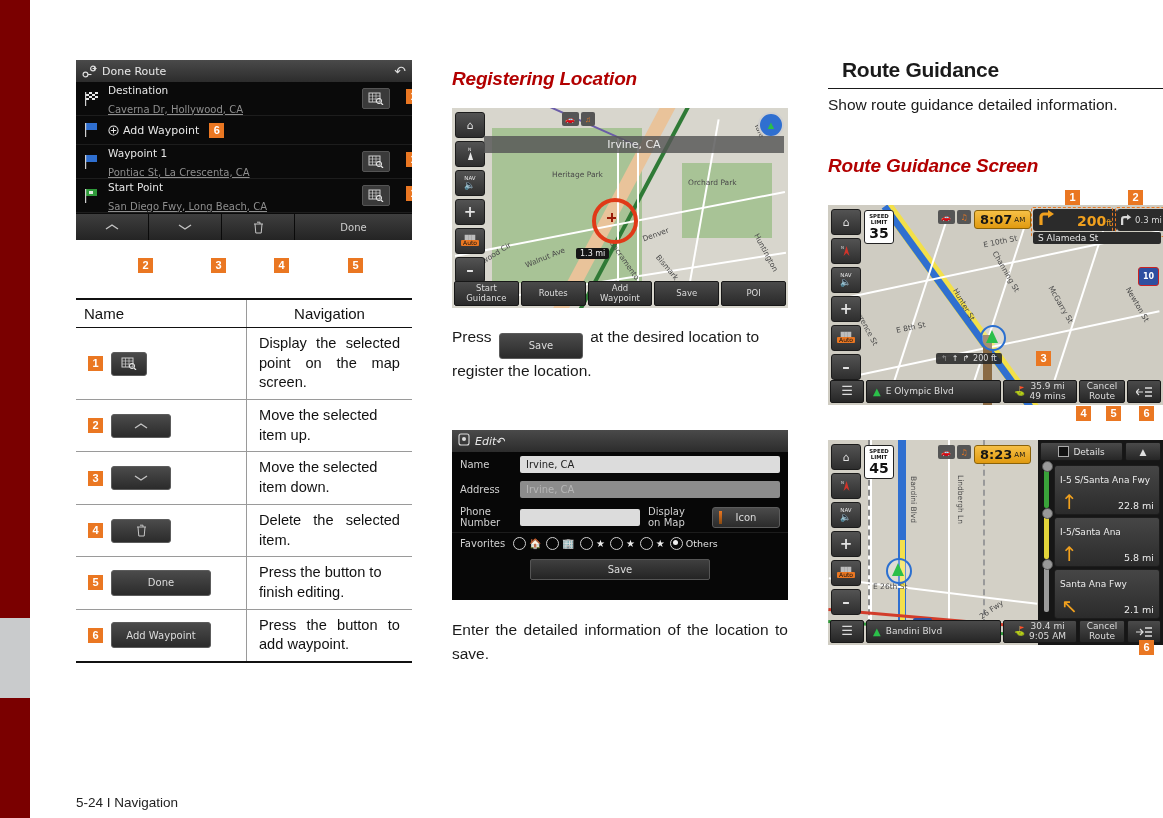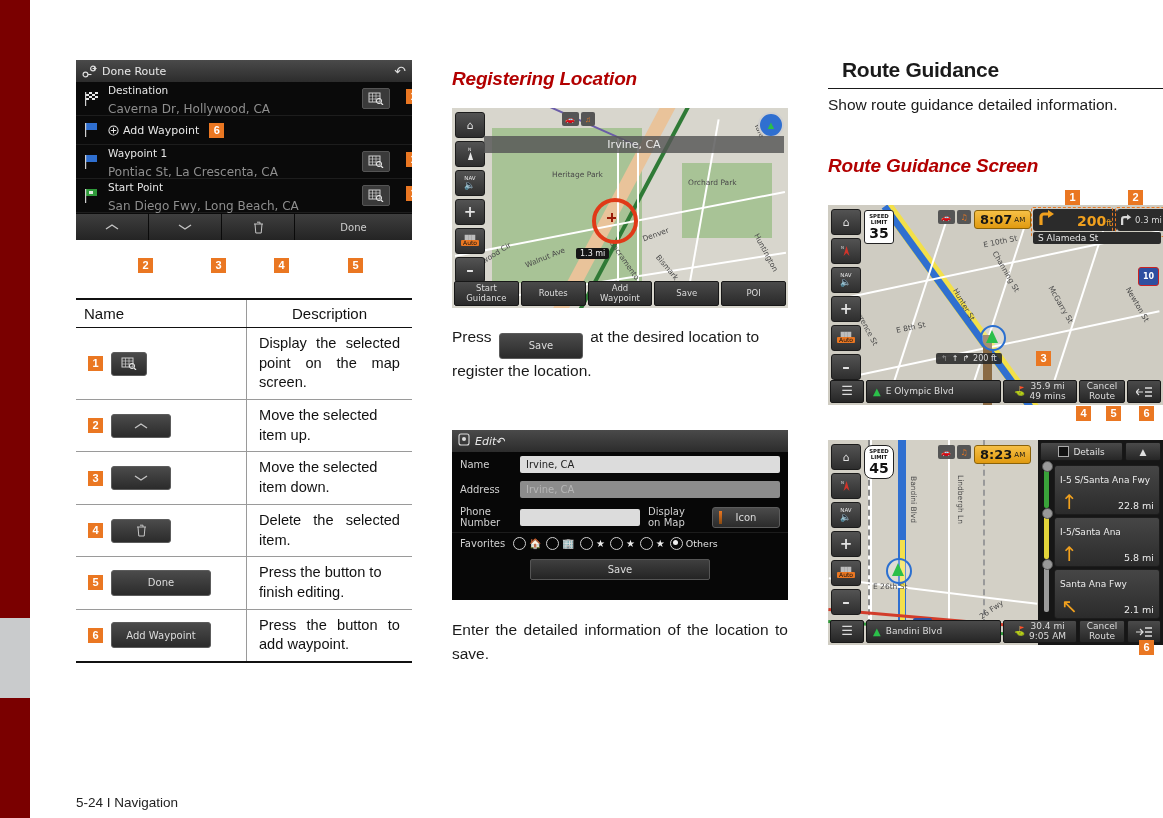--- a/index.html
+++ b/index.html
@@ -34,21 +34,21 @@
     font-family:"DejaVu Sans",sans-serif;}
   #edit-route .er-title{height:22px;background:linear-gradient(#4a4a4a,#2c2c2c);
      display:flex;align-items:center;color:#e8e8e8;font-size:11px;padding:0 6px;position:relative;}
   #edit-route .er-title .ico{width:15px;height:13px;margin-right:5px;position:relative;}
   #edit-route .er-back{position:absolute;right:6px;top:3px;font-size:14px;color:#ddd;}
   .er-row{height:33px;display:flex;align-items:center;border-bottom:1px solid #1d1d1d;
      position:relative;padding-left:6px;}
   .er-flag{width:20px;height:20px;margin-right:6px;flex:0 0 20px;position:relative;}
   .er-txt{flex:1;line-height:1.18;}
   .er-t1{font-size:10.5px;color:#e6e6e6;}
-  .er-t2{font-size:12px;color:#8e8e8e;}
+  .er-t2{font-size:10px;color:#8e8e8e;text-decoration:underline;}
   .er-mapbtn{width:26px;height:19px;background:#3a3a3a;border:1px solid #555;border-radius:2px;
      margin-right:22px;display:flex;align-items:center;justify-content:center;}
   .er-addrow{height:28px;display:flex;align-items:center;padding-left:6px;border-bottom:1px solid #1d1d1d;}
   .er-add-label{font-size:11px;color:#e6e6e6;}
   .er-bottom{position:absolute;bottom:0;left:0;right:0;height:26px;display:flex;gap:1px;background:#0a0a0a;}
   .er-bb{background:linear-gradient(#3e3e3e,#242424);display:flex;align-items:center;justify-content:center;
      color:#cfcfcf;font-size:10px;}
 
   
   .badge{background:#ea7722;color:#fff;font-size:11px;font-weight:bold;
@@ -300,21 +300,21 @@
 
   <span class="badge badge-abs" style="left:62px;top:258px;">2</span>
   <span class="badge badge-abs" style="left:135px;top:258px;">3</span>
   <span class="badge badge-abs" style="left:198px;top:258px;">4</span>
   <span class="badge badge-abs" style="left:272px;top:258px;">5</span>
 
   <table class="spec">
     <thead>
       <tr>
         <th class="c-name">Name</th>
-        <th>Description</th>
+        <th>Navigation</th>
       </tr>
     </thead>
     <tbody>
       <tr>
         <td class="c-name">
           <span class="cellwrap">
             <span class="badge">1</span>
             <span class="ui-btn" style="width:34px;height:22px;">
               <svg width="16" height="13" viewBox="0 0 16 13">
                   <rect x="1" y="1" width="11" height="9" fill="none" stroke="#cfcfcf" stroke-width="1"></rect>
@@ -681,21 +681,21 @@
           <span style="font-size:9px;">🔈</span>
       </div>
       <div class="side-btn" style="font-size:15px;font-weight:bold;">+</div>
       <div class="side-btn" style="flex-direction:column;line-height:1;">
         <span style="font-size:4.5px;color:#bdbdbd;">███</span>
         <span style="font-size:6px;background:#ea7722;color:#111;padding:0 2px;border-radius:1px;">Auto</span>
       </div>
       <div class="side-btn" style="font-size:15px;font-weight:bold;">–</div>
     </div>
 
-    <div class="speedlim" style="left:36px;top:5px;border-radius:8px;">
+    <div class="speedlim" style="left:36px;top:5px;">
       <span class="sl-t">SPEED<br>LIMIT</span>
       <span class="sl-n">45</span>
     </div>
 
     <div style="position:absolute;left:110px;top:5px;display:flex;gap:2px;">
       <span style="width:17px;height:14px;background:#555;border-radius:2px;display:flex;align-items:center;justify-content:center;font-size:8px;color:#ddd;">🚗</span>
       <span style="width:14px;height:14px;background:#555;border-radius:2px;display:flex;align-items:center;justify-content:center;font-size:8px;color:#ea7722;">♫</span>
     </div>
     <div class="clockchip" style="left:146px;top:5px;">
       <span>8:23</span>

